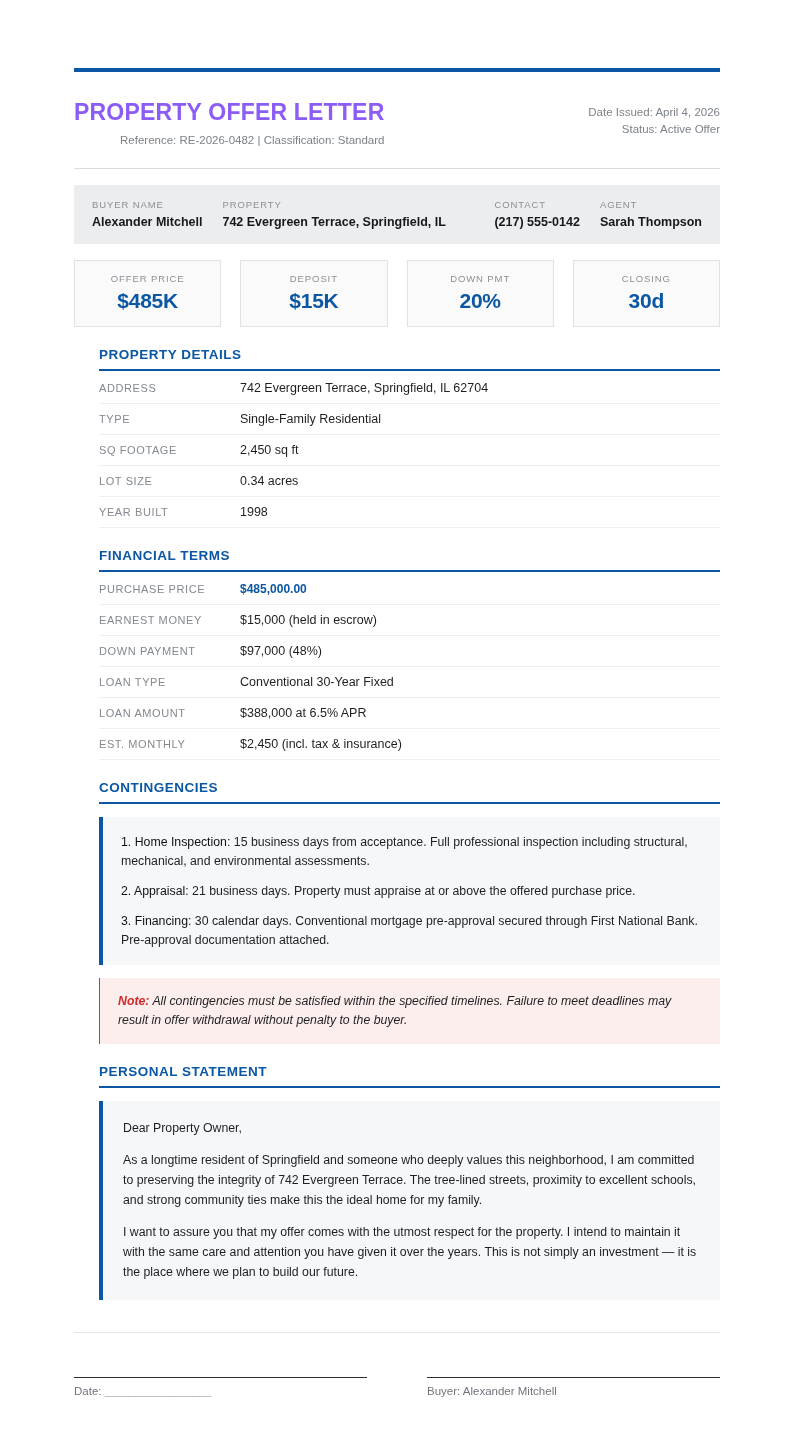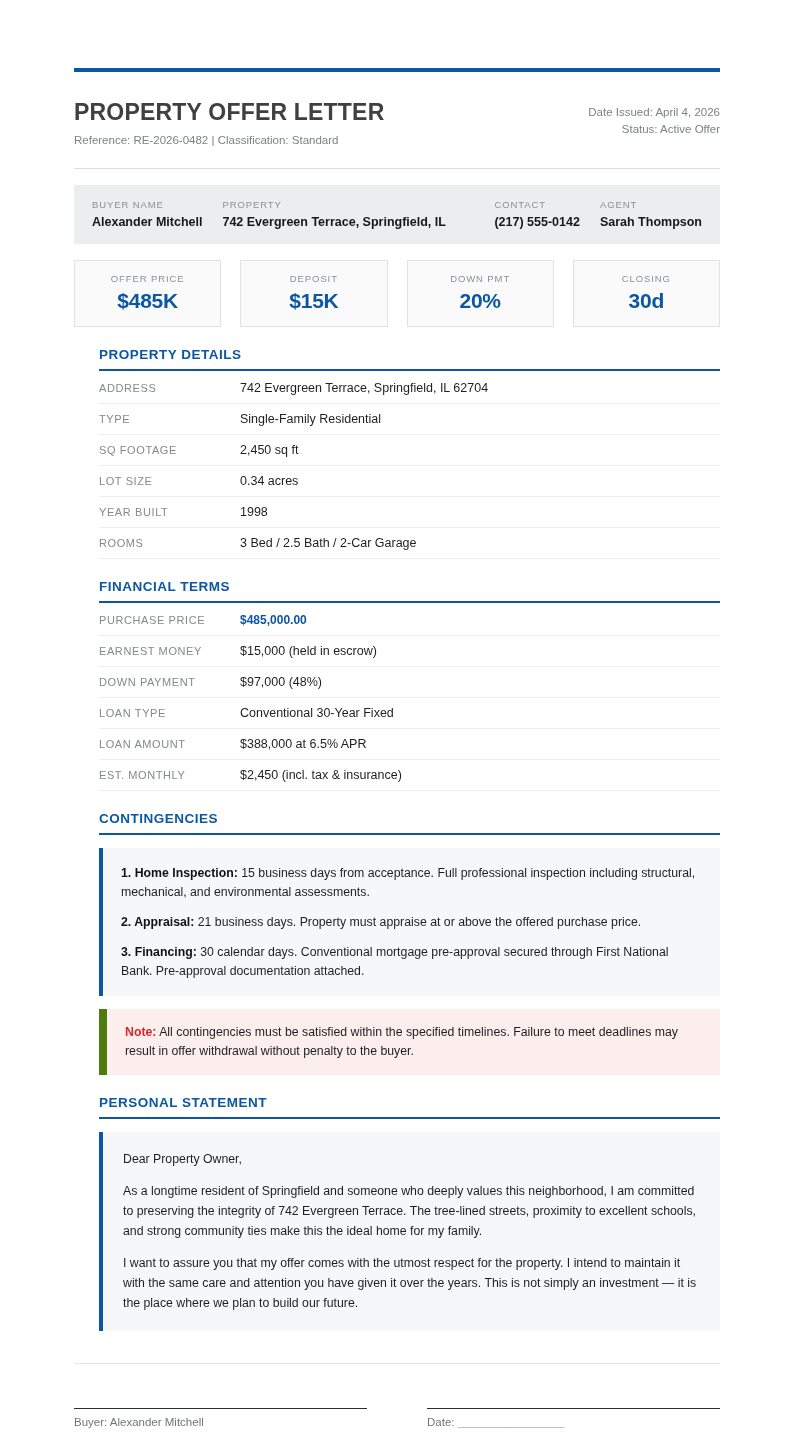--- a/index.html
+++ b/index.html
@@ -33,29 +33,30 @@
   .header {
     display: flex;
     justify-content: space-between;
     align-items: flex-start;
     padding-top: 28px;
   }
   .header-left { }
   .doc-title {
     font-size: 23px;
     font-weight: bold;
-    color: #404040;
+    color: #8b5cf6;
     letter-spacing: 0.2px;
     line-height: 1.1;
     margin: 0;
   }
   .doc-reference {
     font-size: 11.5px;
     color: #7c8288;
     margin-top: 9px;
+    text-align: right;
   }
   .header-right {
     text-align: right;
     font-size: 11.5px;
     color: #7c8288;
     line-height: 1.5;
     padding-top: 4px;
   }
 
   .header-divider {
@@ -159,27 +160,28 @@
     padding: 16px 18px 14px 18px;
     margin-top: 13px;
   }
   .callout p {
     margin: 0 0 11px 0;
     font-size: 12.3px;
     line-height: 1.55;
     color: #1e1f21;
   }
   .callout p:last-child { margin-bottom: 0; }
-  .callout b { font-weight: bold; color: #111214; }
+  .callout b { font-weight: normal; color: #111214; }
 
   .note-box {
     background: #fdeeee;
-    border-left: 8px solid #4d7c0f;
+    border-left: 1px solid #4d7c0f;
     padding: 14px 26px 14px 18px;
     margin-top: 13px;
+    font-style: italic;
   }
   .note-box p {
     margin: 0;
     font-size: 12.3px;
     line-height: 1.55;
     color: #1e1f21;
   }
   .note-lead {
     color: #d02a2a;
     font-weight: bold;
@@ -297,24 +299,20 @@
         <div class="kv-key">SQ FOOTAGE</div>
         <div class="kv-val">2,450 sq ft</div>
       </div>
       <div class="kv-row">
         <div class="kv-key">LOT SIZE</div>
         <div class="kv-val">0.34 acres</div>
       </div>
       <div class="kv-row">
         <div class="kv-key">YEAR BUILT</div>
         <div class="kv-val">1998</div>
-      </div>
-      <div class="kv-row">
-        <div class="kv-key">ROOMS</div>
-        <div class="kv-val">3 Bed / 2.5 Bath / 2-Car Garage</div>
       </div>
     </div>
   </div>
 
   <div class="section">
     <div class="section-title">FINANCIAL TERMS</div>
     <div class="kv-table">
       <div class="kv-row">
         <div class="kv-key">PURCHASE PRICE</div>
         <div class="kv-val accent">$485,000.00</div>
@@ -363,21 +361,21 @@
       <p>As a longtime resident of Springfield and someone who deeply values this neighborhood, I am committed to preserving the integrity of 742 Evergreen Terrace. The tree-lined streets, proximity to excellent schools, and strong community ties make this the ideal home for my family.</p>
       <p>I want to assure you that my offer comes with the utmost respect for the property. I intend to maintain it with the same care and attention you have given it over the years. This is not simply an investment — it is the place where we plan to build our future.</p>
     </div>
   </div>
 
   <div class="sig-divider"></div>
 
   <div class="signatures">
     <div class="sig-block">
       <div class="sig-line"></div>
-      <div class="sig-caption">Buyer: Alexander Mitchell</div>
+      <div class="sig-caption"><span>Date:</span> <span class="sig-blank">__________________</span></div>
     </div>
     <div class="sig-block">
       <div class="sig-line"></div>
-      <div class="sig-caption"><span>Date:</span> <span class="sig-blank">__________________</span></div>
+      <div class="sig-caption">Buyer: Alexander Mitchell</div>
     </div>
   </div>
 
 </div>
 
 </body></html>

